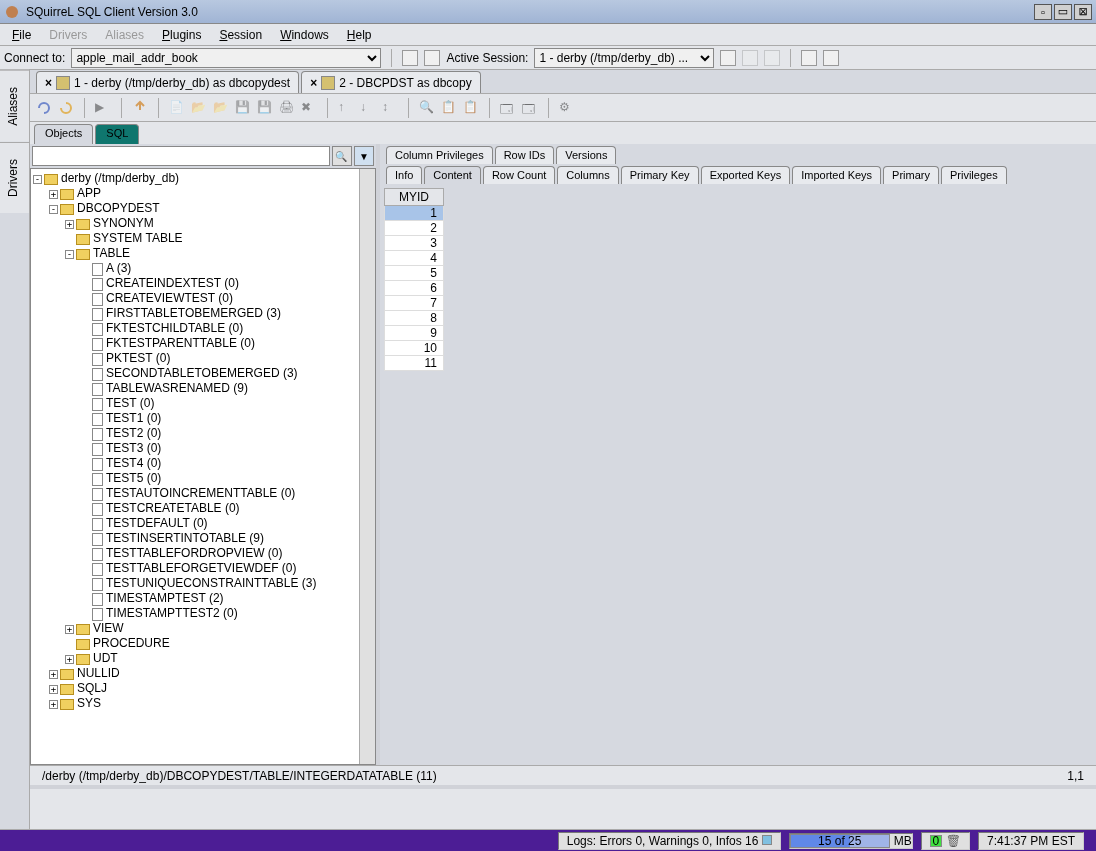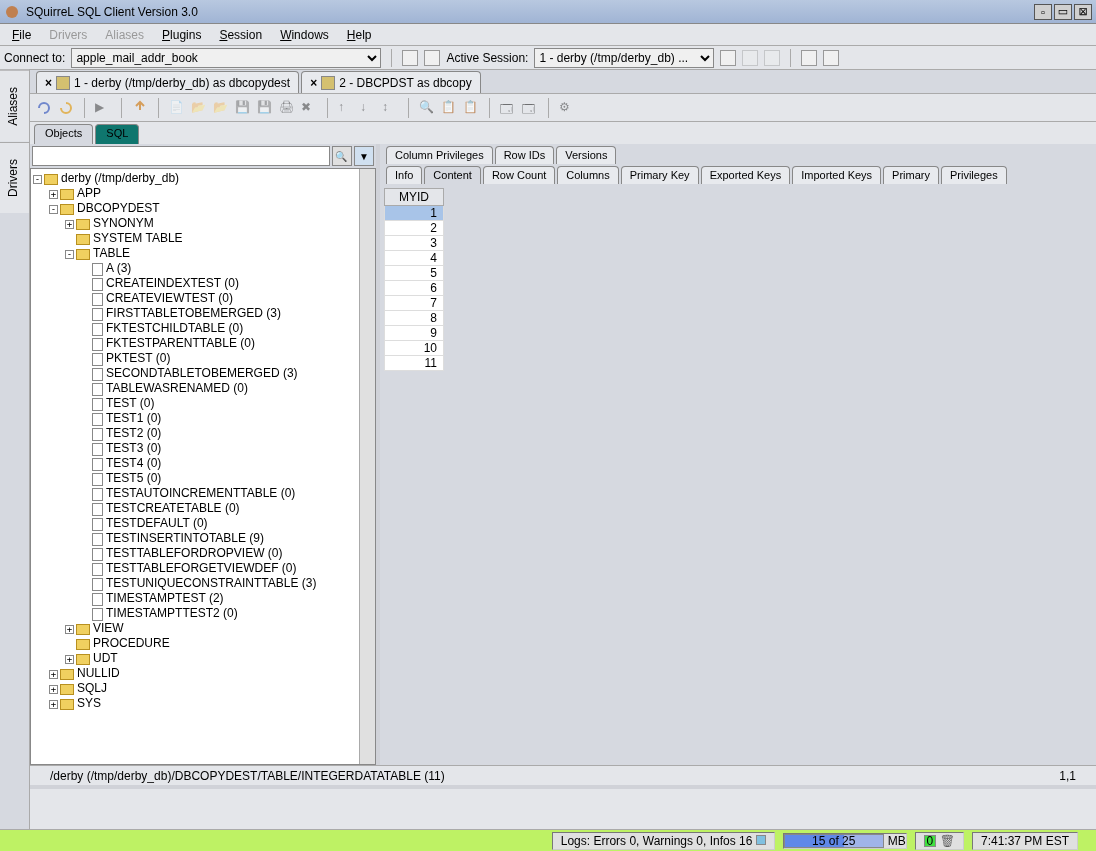--- a/index.html
+++ b/index.html
@@ -61,25 +61,25 @@
 .detail-tabs-row2 { height: 20px; display: flex; align-items: flex-end; padding: 0 6px; }
 .dtab { height: 18px; border: 1px solid #888; border-bottom: none; border-radius: 4px 4px 0 0; padding: 2px 8px 0; margin-right: 2px; background: #e8eaee; cursor: pointer; font-size: 11px; }
 .dtab.active { background: #d6d9e0; font-weight: normal; }
 
 .content-area { flex: 1; background: #d6d9e0; padding: 4px; overflow: auto; }
 .data-table { border-collapse: collapse; font-size: 11px; }
 .data-table th { background: #e4e6ea; border: 1px solid #aaa; padding: 1px 14px; font-weight: normal; }
 .data-table tr.selected td { background: #a8c4e8; }
 .data-table td { background: #fff; border: 1px solid #ddd; padding: 0 6px; text-align: right; height: 14px; min-width: 50px; }
 
-.path-bar { height: 20px; border-top: 1px solid #aaa; background: #e4e6ea; display: flex; align-items: center; padding: 0 20px; justify-content: space-between; font-size: 11px; text-align: center; }
+.path-bar { height: 20px; border-top: 1px solid #aaa; background: #e4e6ea; display: flex; align-items: center; padding: 0 12px; justify-content: space-between; font-size: 11px; text-align: center; }
 
 .bottom-pane { height: 44px; background: #e4e6ea; border-top: 4px solid #d0d2d8; }
 
-.statusbar { height: 22px; background: #bef264; border-top: 1px solid #aaa; display: flex; align-items: center; justify-content: flex-end; padding: 0 18px; gap: 8px; font-size: 11px; }
+.statusbar { height: 22px; background: #4c1d95; border-top: 1px solid #aaa; display: flex; align-items: center; justify-content: flex-end; padding: 0 12px; gap: 8px; font-size: 11px; }
 .statusbar .cell { border: 1px inset #ccc; padding: 1px 8px; background: #e0e0e0; }
 .mem-bar { width: 100px; height: 14px; background: linear-gradient(to right, #6088e8 0%, #6088e8 60%, #a0b4e8 60%, #a0b4e8 100%); border: 1px solid #888; display: inline-flex; align-items: center; justify-content: center; color: #000; font-size: 10px; }
 </style>
 </head>
 <body>
 
 <div class="titlebar">
   <span class="app-icon"><svg width="16" height="16">
         <circle cx="8" cy="8" r="6" fill="#c08050"></circle>
       </svg></span>
@@ -194,21 +194,21 @@
             <div class="tree-node" style="padding-left: 32px;"><span class="noexp"></span><span class="fld"></span><span class="label">SYSTEM TABLE</span></div>
             <div class="tree-node" style="padding-left: 32px;"><span class="exp">-</span><span class="fld"></span><span class="label">TABLE</span></div>
             <div class="tree-node" style="padding-left: 48px;"><span class="noexp"></span><span class="fil"></span><span class="label">A (3)</span></div>
             <div class="tree-node" style="padding-left: 48px;"><span class="noexp"></span><span class="fil"></span><span class="label">CREATEINDEXTEST (0)</span></div>
             <div class="tree-node" style="padding-left: 48px;"><span class="noexp"></span><span class="fil"></span><span class="label">CREATEVIEWTEST (0)</span></div>
             <div class="tree-node" style="padding-left: 48px;"><span class="noexp"></span><span class="fil"></span><span class="label">FIRSTTABLETOBEMERGED (3)</span></div>
             <div class="tree-node" style="padding-left: 48px;"><span class="noexp"></span><span class="fil"></span><span class="label">FKTESTCHILDTABLE (0)</span></div>
             <div class="tree-node" style="padding-left: 48px;"><span class="noexp"></span><span class="fil"></span><span class="label">FKTESTPARENTTABLE (0)</span></div>
             <div class="tree-node" style="padding-left: 48px;"><span class="noexp"></span><span class="fil"></span><span class="label">PKTEST (0)</span></div>
             <div class="tree-node" style="padding-left: 48px;"><span class="noexp"></span><span class="fil"></span><span class="label">SECONDTABLETOBEMERGED (3)</span></div>
-            <div class="tree-node" style="padding-left: 48px;"><span class="noexp"></span><span class="fil"></span><span class="label">TABLEWASRENAMED (0)</span></div>
+            <div class="tree-node" style="padding-left: 48px;"><span class="noexp"></span><span class="fil"></span><span class="label">TABLEWASRENAMED (9)</span></div>
             <div class="tree-node" style="padding-left: 48px;"><span class="noexp"></span><span class="fil"></span><span class="label">TEST (0)</span></div>
             <div class="tree-node" style="padding-left: 48px;"><span class="noexp"></span><span class="fil"></span><span class="label">TEST1 (0)</span></div>
             <div class="tree-node" style="padding-left: 48px;"><span class="noexp"></span><span class="fil"></span><span class="label">TEST2 (0)</span></div>
             <div class="tree-node" style="padding-left: 48px;"><span class="noexp"></span><span class="fil"></span><span class="label">TEST3 (0)</span></div>
             <div class="tree-node" style="padding-left: 48px;"><span class="noexp"></span><span class="fil"></span><span class="label">TEST4 (0)</span></div>
             <div class="tree-node" style="padding-left: 48px;"><span class="noexp"></span><span class="fil"></span><span class="label">TEST5 (0)</span></div>
             <div class="tree-node" style="padding-left: 48px;"><span class="noexp"></span><span class="fil"></span><span class="label">TESTAUTOINCREMENTTABLE (0)</span></div>
             <div class="tree-node" style="padding-left: 48px;"><span class="noexp"></span><span class="fil"></span><span class="label">TESTCREATETABLE (0)</span></div>
             <div class="tree-node" style="padding-left: 48px;"><span class="noexp"></span><span class="fil"></span><span class="label">TESTDEFAULT (0)</span></div>
             <div class="tree-node" style="padding-left: 48px;"><span class="noexp"></span><span class="fil"></span><span class="label">TESTINSERTINTOTABLE (9)</span></div>

